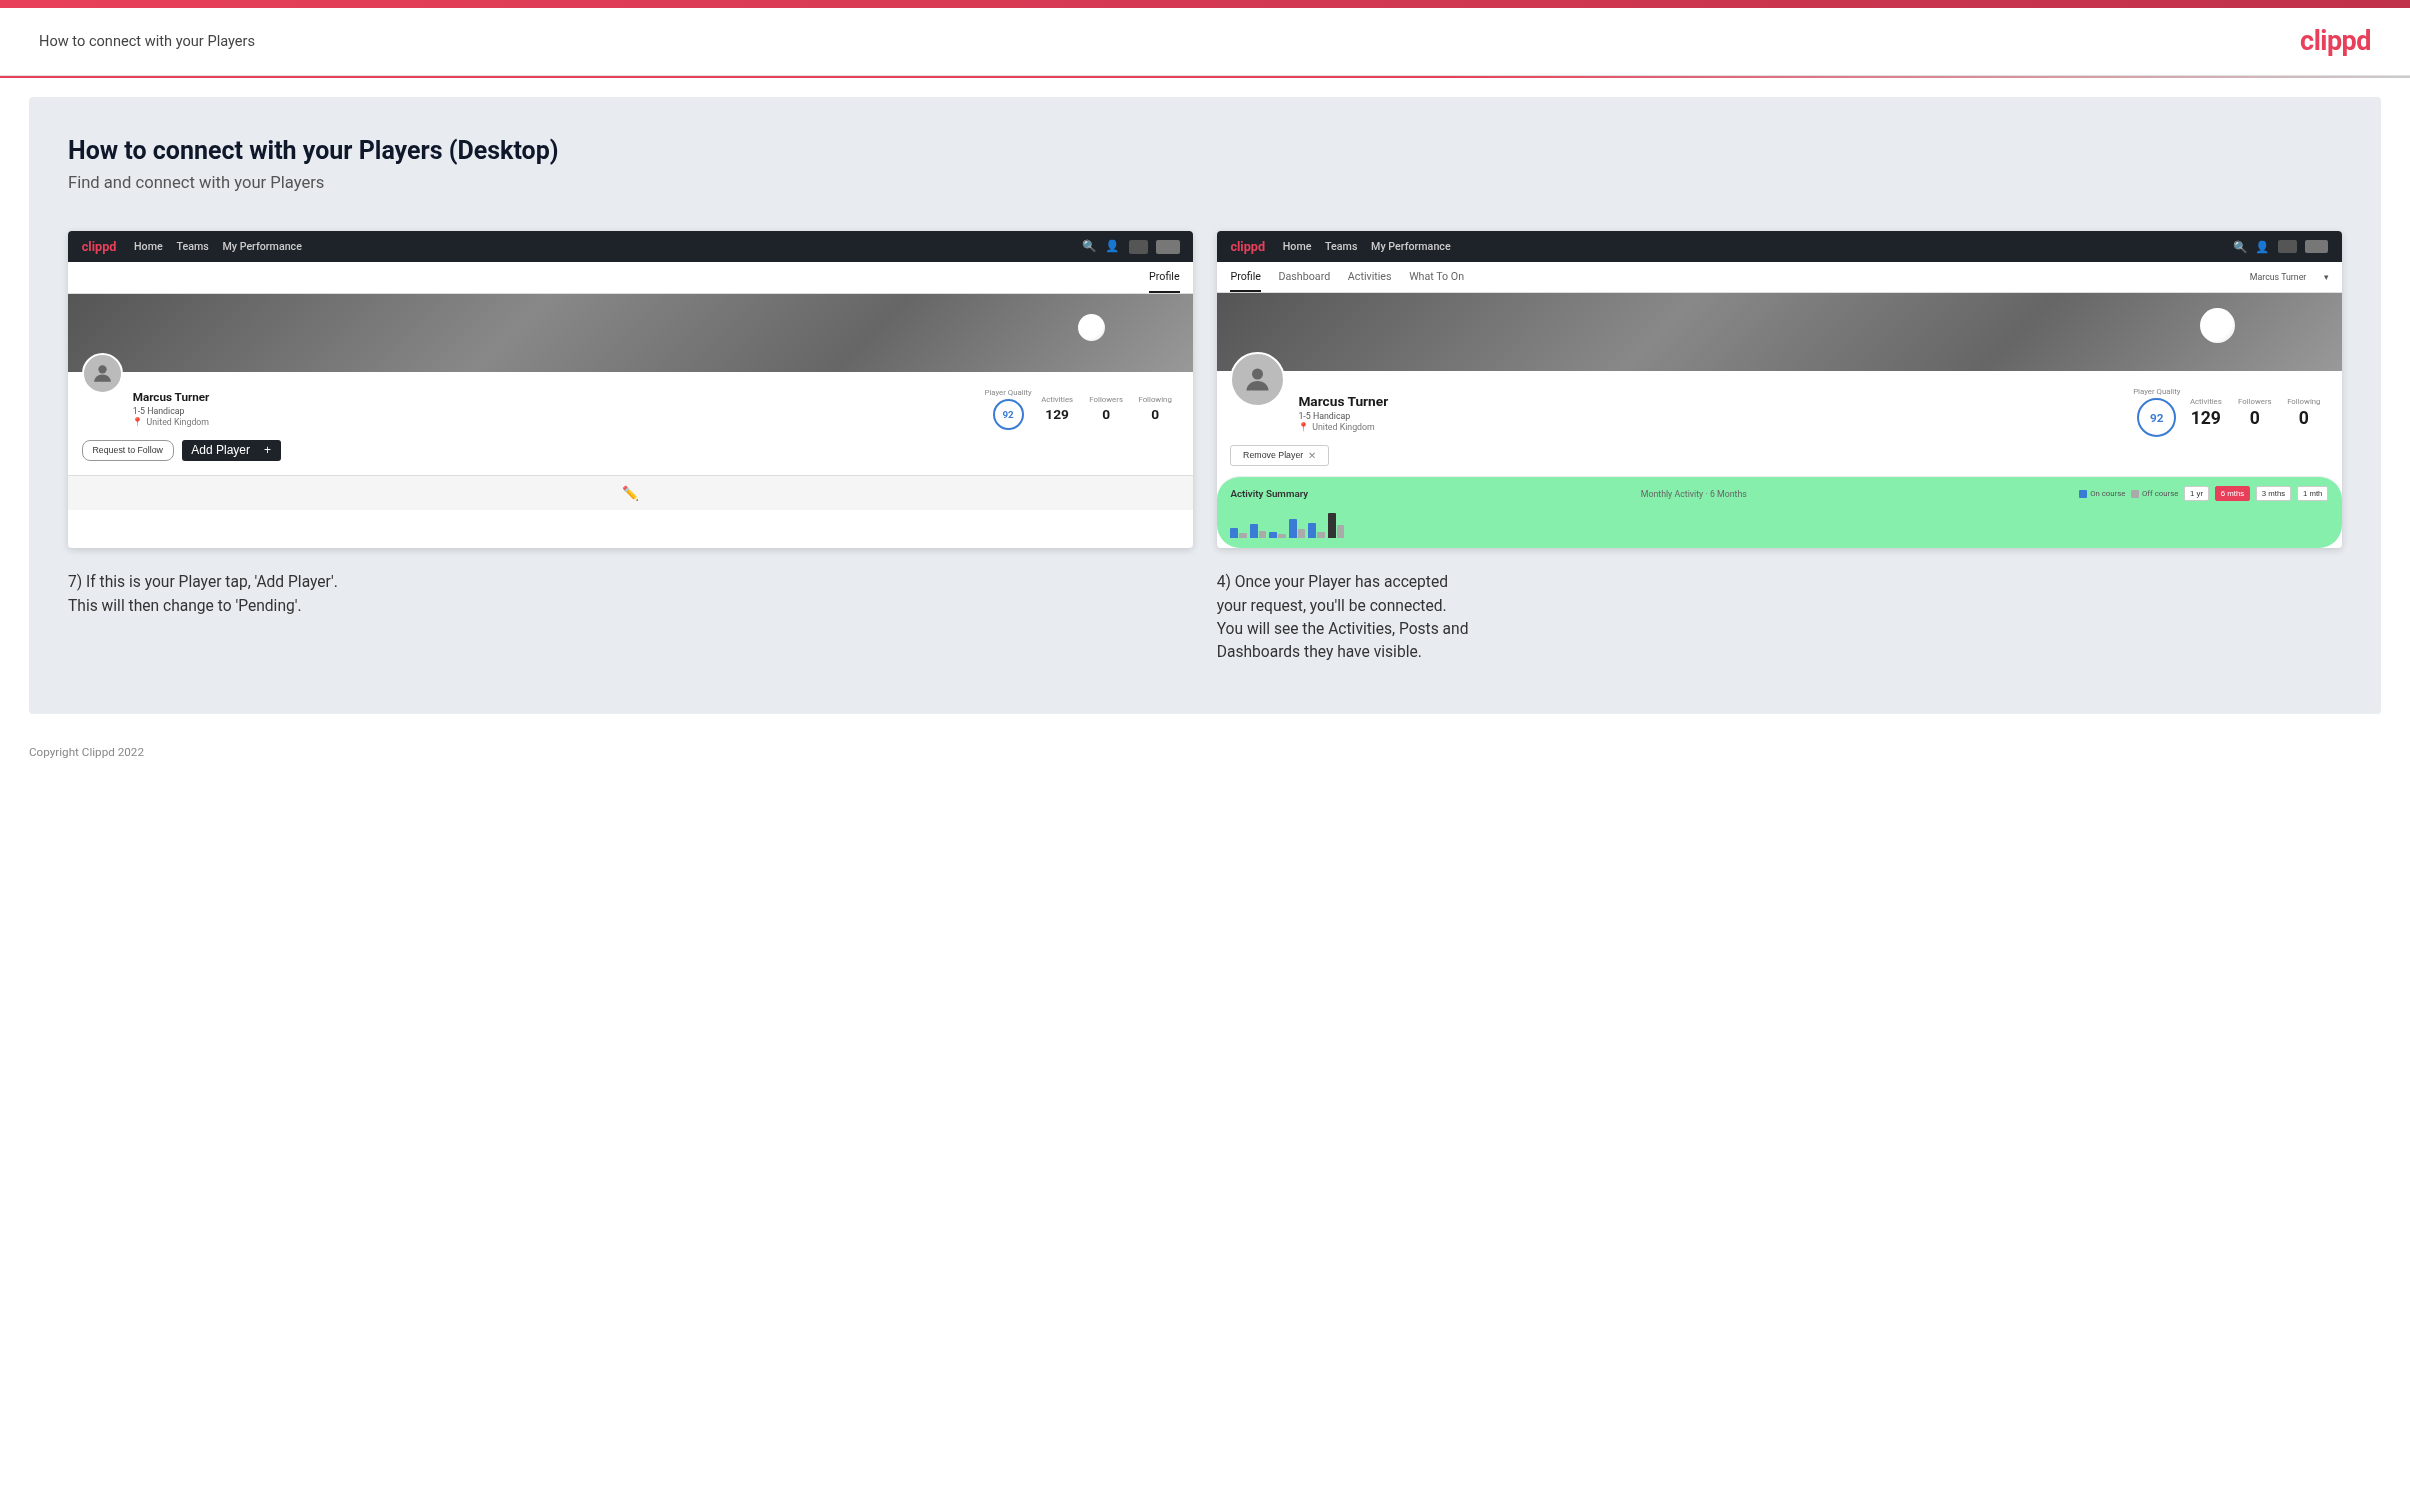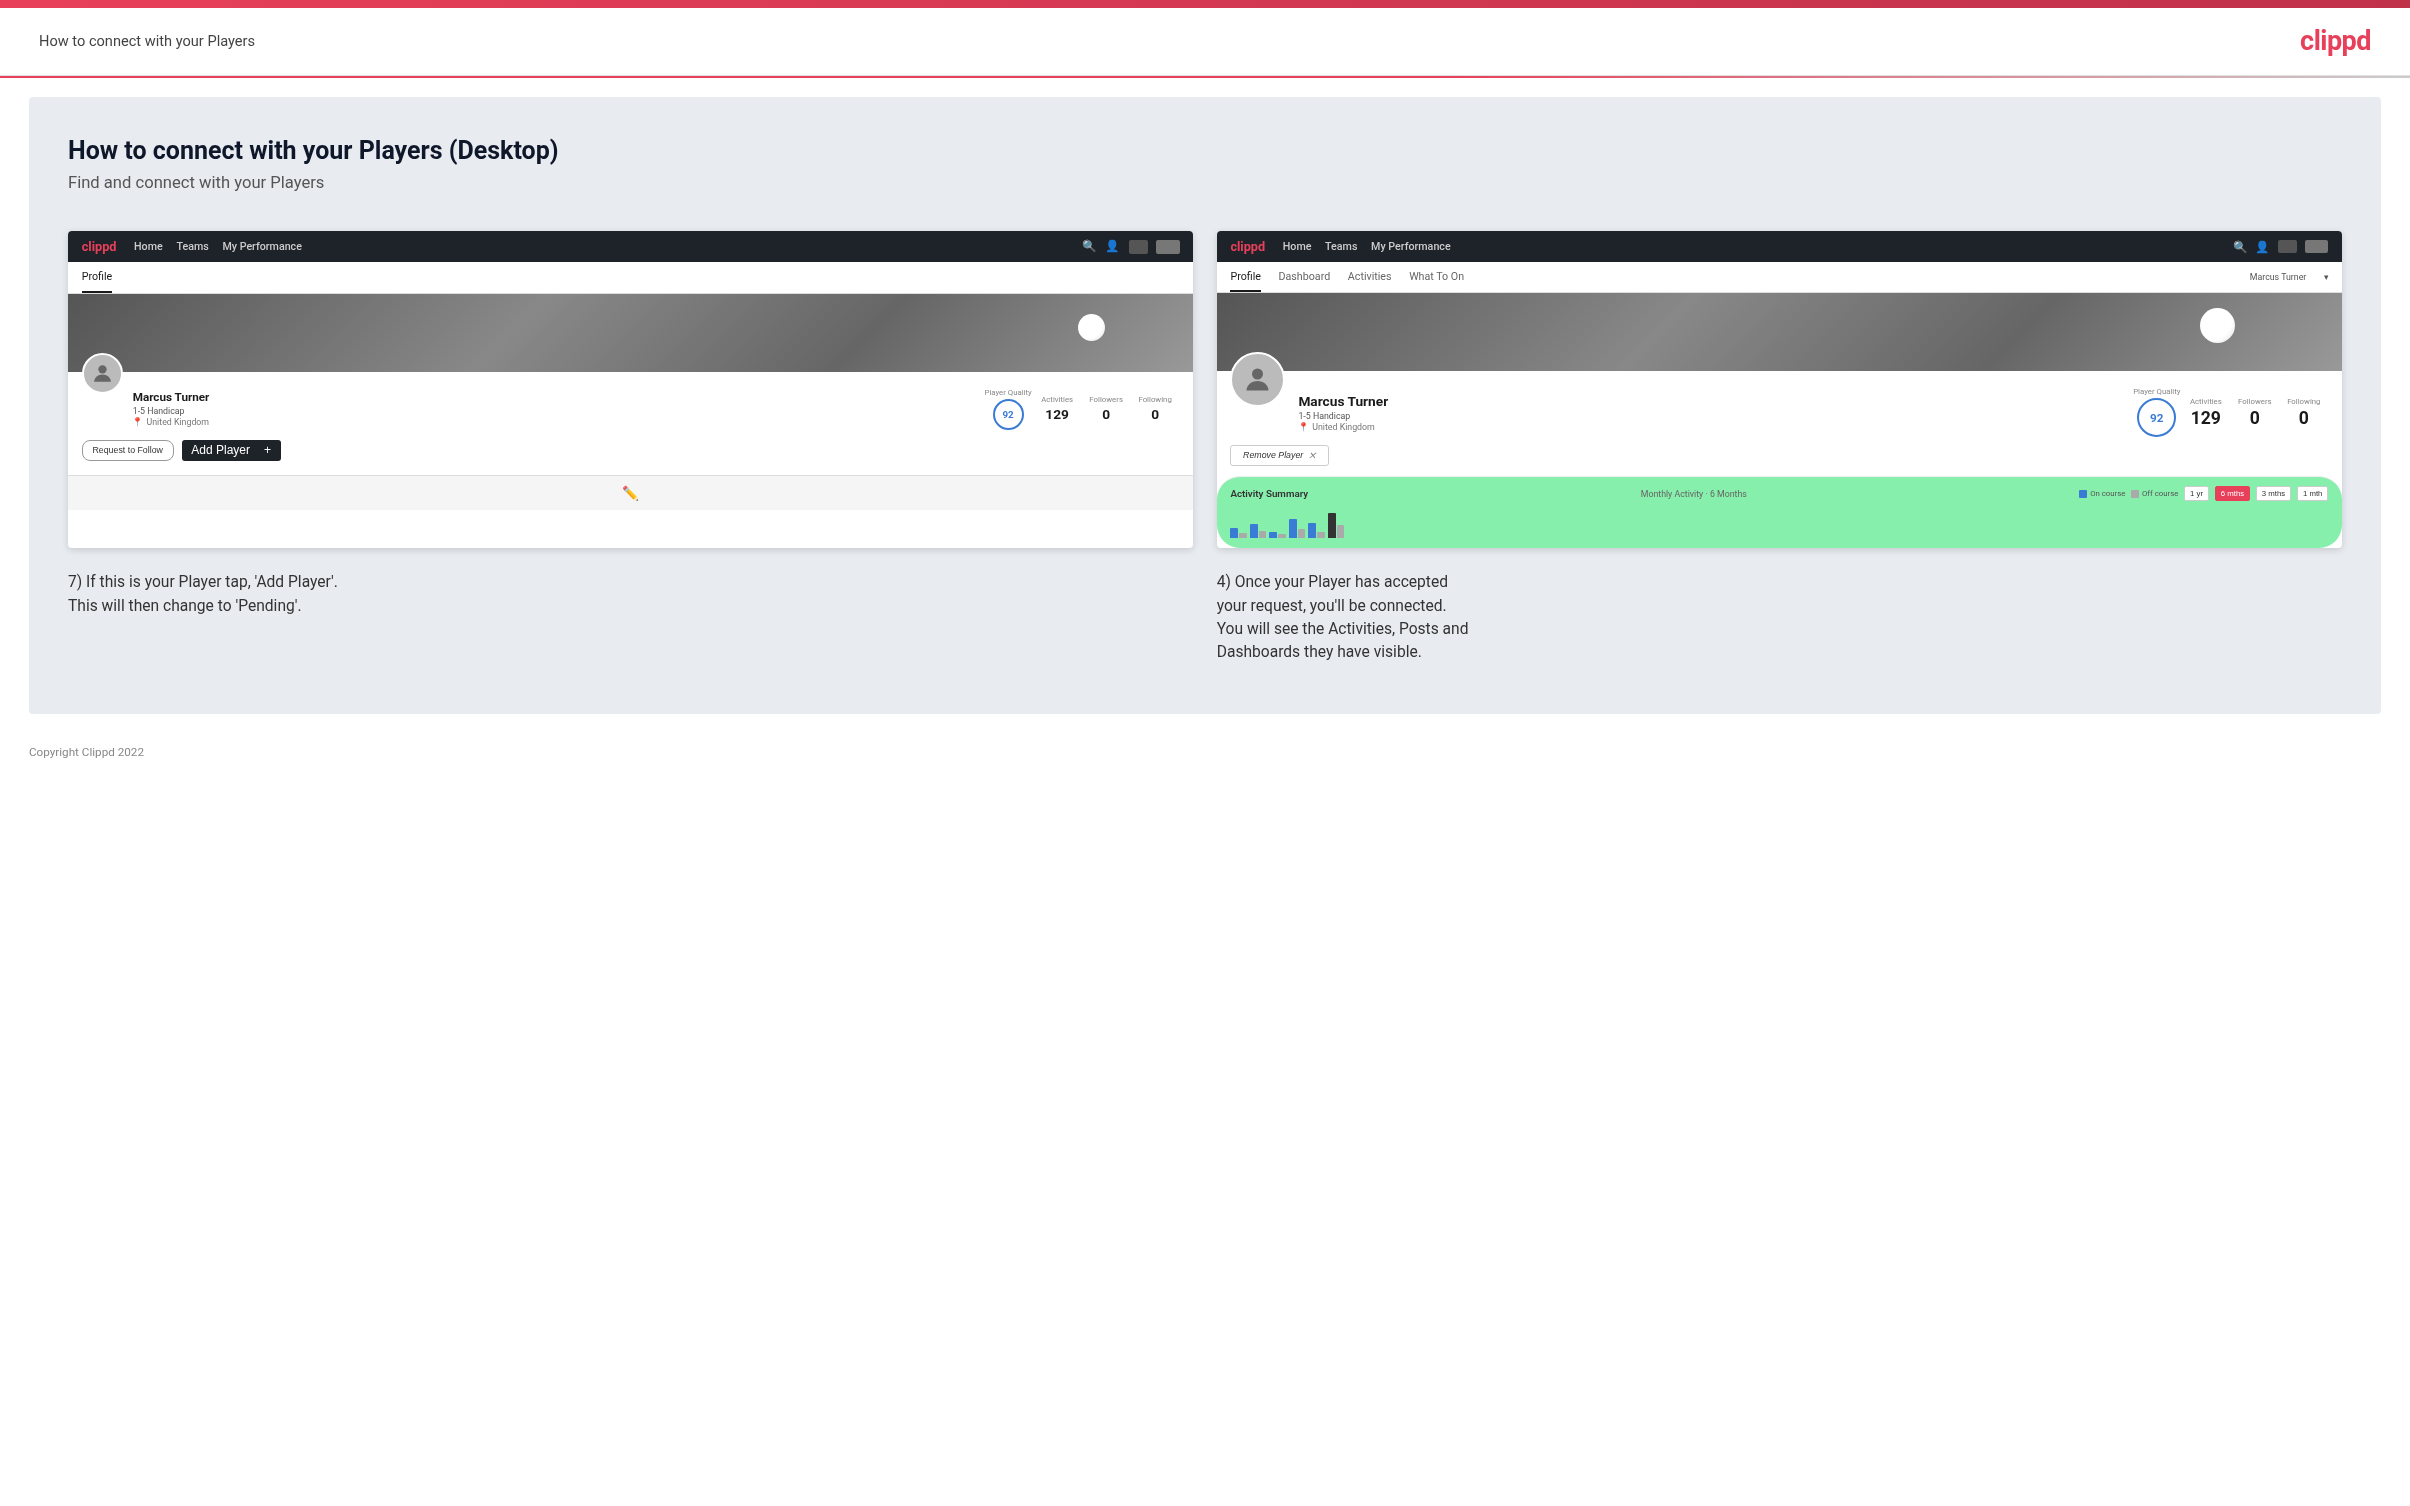--- a/index.html
+++ b/index.html
@@ -112,20 +112,21 @@
     }
 
     
     .app-tabs {
       background: #fff;
       border-bottom: 1px solid #ddd;
       padding: 0 13.7px;
       display: flex;
       align-items: center;
       gap: 17.6px;
+      justify-content: flex-end;
     }
     .app-tab {
       font-size: 10.7px;
       padding: 7.8px 0;
       color: #666;
       border-bottom: 2px solid transparent;
     }
     .app-tab.active {
       color: #1a1a1a;
       border-bottom: 2px solid #1a1a1a;
@@ -270,21 +271,20 @@
     .btn-remove-player {
       background: #fff;
       border: 1px solid #ccc;
       padding: 3.9px 11.7px;
       font-size: 8.8px;
       border-radius: 2.9px;
       color: #333;
       display: flex;
       align-items: center;
       gap: 4.9px;
-      font-style: italic;
     }
 
     
     .screenshot-bottom {
       background: #f5f5f5;
       border-top: 1px solid #ddd;
       padding: 9.8px 13.7px;
       display: flex;
       align-items: center;
       justify-content: center;

